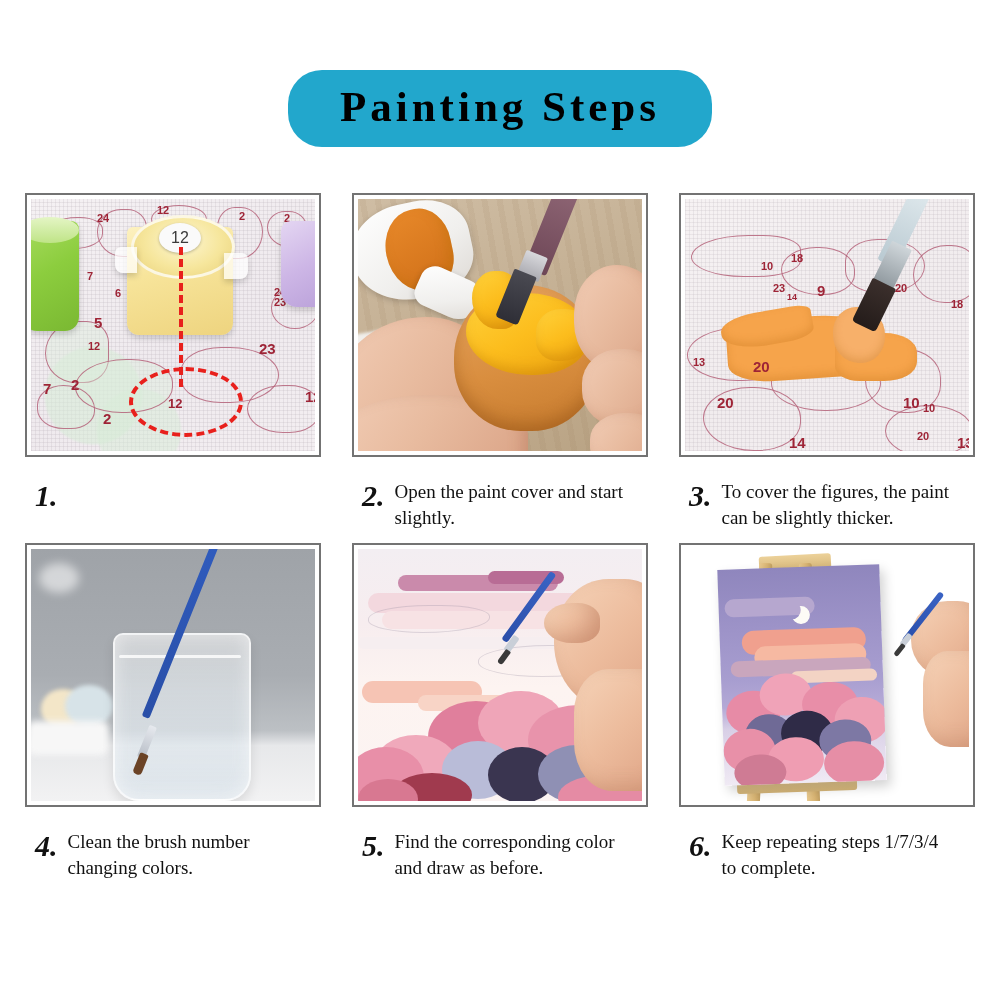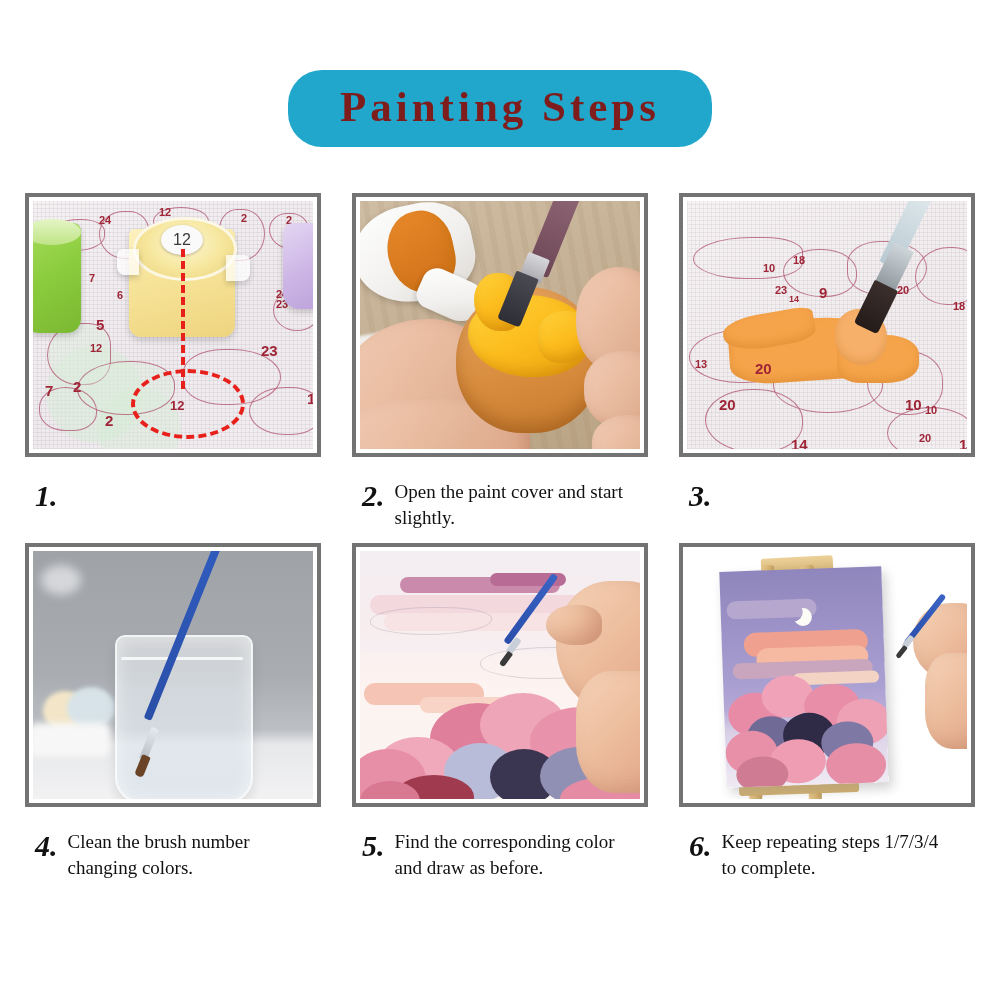--- a/index.html
+++ b/index.html
@@ -18,21 +18,21 @@
   }
   .title-banner{
     background:#22A7CC;
     border-radius:34px;
     padding:14px 52px 18px;
     min-width:370px;
     text-align:center;
     box-sizing:border-box;
   }
   .title-banner .ttl{
-    color:#7f1d1d;
+    color:#000000;
     font-family:"Liberation Serif", serif;
     font-size:43px;
     font-weight:700;
     letter-spacing:4px;
     line-height:1.05;
     white-space:nowrap;
   }
 
   
   .grid{
@@ -40,21 +40,21 @@
     width:950px;
     display:grid;
     grid-template-columns:296px 296px 296px;
     grid-template-rows:auto auto;
     column-gap:31px;
     row-gap:0px;
   }
   .cell{width:296px;}
   .frame{
     width:296px;height:264px;
-    border:4px solid #737373;
+    border:2px solid #737373;
     box-sizing:border-box;
     background:#ffffff;
     padding:4px;
     overflow:hidden;
   }
   .photo{
     width:100%;height:100%;
     position:relative;
     overflow:hidden;
   }
@@ -353,20 +353,21 @@
         <div class="num" style="left:232px;top:232px;">20</div>
         <div class="num" style="left:238px;top:204px;">10</div>
 
         <div class="brush-handle" style="left:214px;top:-34px;width:20px;height:104px;background:linear-gradient(180deg,#e9f1f4,#b9c9d1);transform:rotate(26deg);"></div>
         <div class="brush-ferrule" style="left:196px;top:44px;width:22px;height:46px;background:linear-gradient(180deg,#cfd6da,#8d969c);transform:rotate(26deg);"></div>
         <div class="brush-tip" style="left:176px;top:82px;width:26px;height:48px;background:linear-gradient(180deg,#3b2f2c,#241c1a);transform:rotate(26deg);"></div>
       </div>
     </div>
     <div class="caption">
       <span class="step-num">3.</span>
+      <span class="step-text">To cover the figures, the paint can be slightly thicker.</span>
     </div>
   </div>
 
   <div class="cell">
     <div class="frame">
       <div class="photo">
         <div class="grey-bg"></div>
 
         <div class="blob" style="left:8px;top:14px;width:40px;height:30px;background:rgba(255,255,255,.55);filter:blur(5px);"></div>
         <div class="blob" style="left:10px;top:140px;width:44px;height:40px;background:#f3e6c8;filter:blur(2px);"></div>

